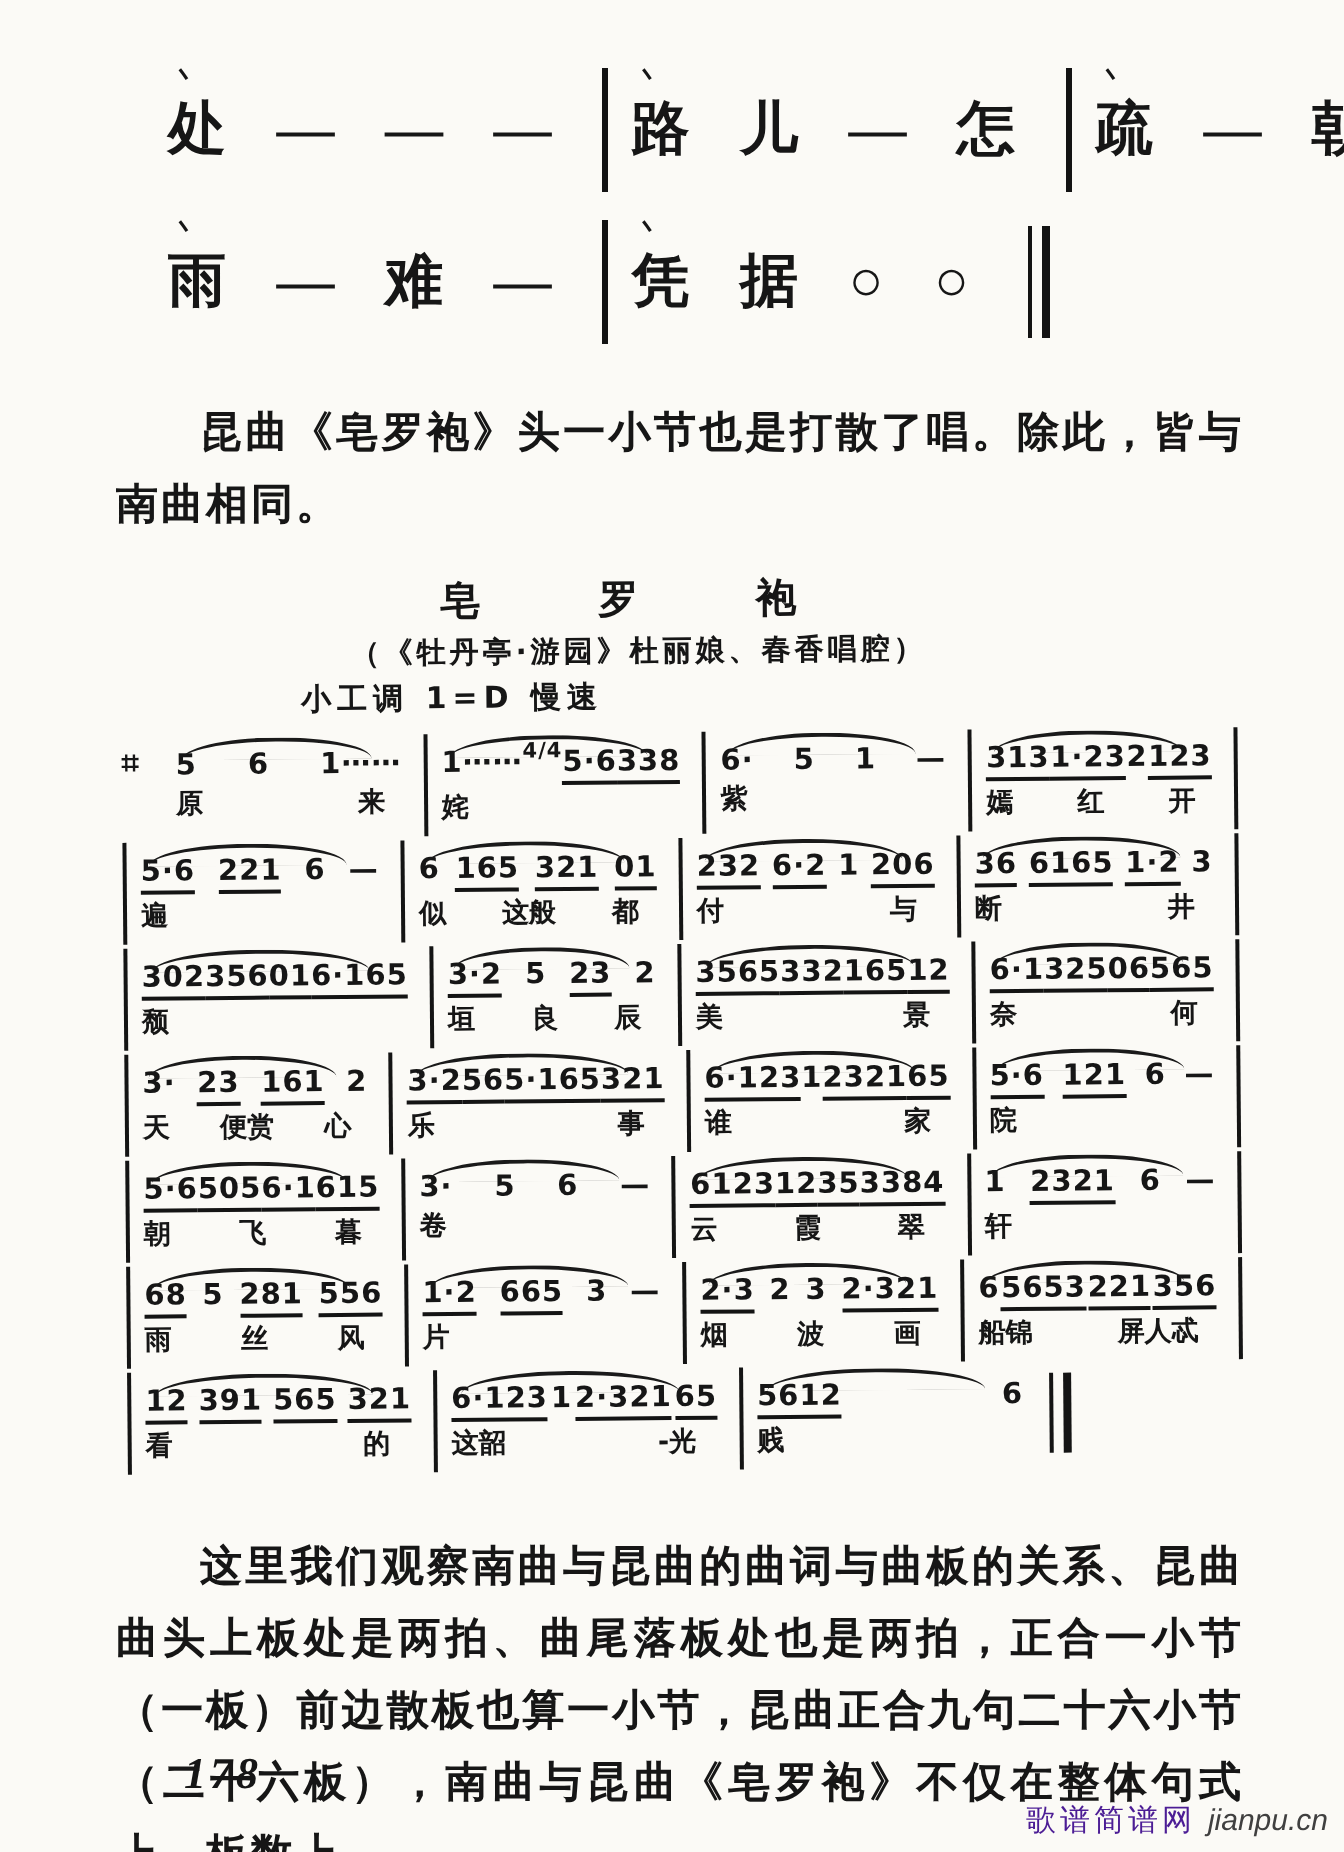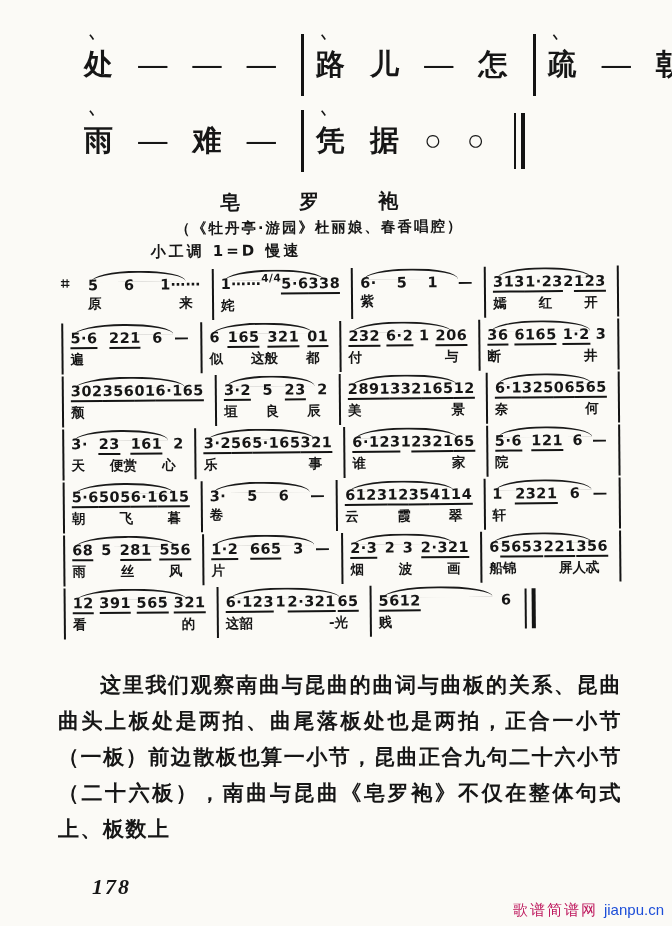--- a/index.html
+++ b/index.html
@@ -47,41 +47,42 @@
   .notes{display:flex;justify-content:space-between;font-size:14.5px;font-weight:700;letter-spacing:0.5px;padding-right:6px;white-space:nowrap;}
   .note-token.beam{border-bottom:2px solid #141414;padding-bottom:1px;}
   .note-token.time-sig{font-size:10.5px;align-self:flex-start;margin-top:-4px;}
   .lyrics{display:flex;justify-content:space-between;width:88%;font-size:13.5px;font-weight:700;margin-top:2px;white-space:nowrap;}
   .final-endbar{width:5px;border-left:2px solid #141414;border-right:4px solid #141414;height:40px;margin:4px 0 0 2px;}
   .spacer{flex:0.62;}
 
   
   .page-number{position:absolute;left:92px;bottom:26px;font-size:22px;font-weight:700;font-style:italic;letter-spacing:2px;}
   .watermark{position:absolute;right:8px;bottom:6px;font-size:15px;font-family:"Liberation Sans","DejaVu Sans",sans-serif;}
-  .watermark .site{color:#be185d;letter-spacing:2px;}
-  .watermark .url{color:#1d4ed8;margin-left:6px;}
+  .watermark .site{color:#4c1d95;letter-spacing:2px;}
+  .watermark .url{color:#404040;margin-left:6px;font-style:italic;}
 </style>
 </head>
 <body>
 
 <div class="page">
 
   <div class="toplyrics">
       <div class="toplyric-line">
         <div class="toplyric-bar"><span class="toplyric-accent">丶</span>处 — — —</div>
         <div class="toplyric-bar"><span class="toplyric-accent">丶</span>路 儿 — 怎</div>
         <div class="toplyric-bar"><span class="toplyric-accent">丶</span>疏 — 朝 —</div>
       </div>
       <div class="toplyric-line">
         <div class="toplyric-bar"><span class="toplyric-accent">丶</span>雨 — 难 —</div>
         <div class="toplyric-bar"><span class="toplyric-accent">丶</span>凭 据 ○ ○</div>
         <div class="endbar-final"></div>
       </div>
     </div>
 
+  <p class="para">昆曲《皂罗袍》头一小节也是打散了唱。除此，皆与南曲相同。</p>
 
   <div class="score">
     <div class="score-title">皂 罗 袍</div>
     <div class="score-subtitle">（《牡丹亭·游园》杜丽娘、春香唱腔）</div>
     <div class="score-keyline">小工调 1=D 慢速</div>
     <div id="systems">
         <div class="system">
           <div class="start-mark">⌗</div>
           <div class="bar">
             <div class="arc"></div>
@@ -211,21 +212,21 @@
             </div>
             <div class="lyrics">
               <span class="lyric-group">垣</span>
               <span class="lyric-group">良</span>
               <span class="lyric-group">辰</span>
             </div>
           </div>
           <div class="bar">
             <div class="arc"></div>
             <div class="notes">
-              <span class="note-token beam">2891</span>
+              <span class="note-token beam">3565</span>
               <span class="note-token beam">332</span>
               <span class="note-token beam">165</span>
               <span class="note-token beam">12</span>
             </div>
             <div class="lyrics">
               <span class="lyric-group">美</span>
               <span class="lyric-group">景</span>
             </div>
           </div>
           <div class="bar">
@@ -322,21 +323,21 @@
             <div class="lyrics">
               <span class="lyric-group">卷</span>
             </div>
           </div>
           <div class="bar">
             <div class="arc"></div>
             <div class="notes">
               <span class="note-token beam">6123</span>
               <span class="note-token beam">12</span>
               <span class="note-token beam">35</span>
-              <span class="note-token beam">4114</span>
+              <span class="note-token beam">3384</span>
             </div>
             <div class="lyrics">
               <span class="lyric-group">云</span>
               <span class="lyric-group">霞</span>
               <span class="lyric-group">翠</span>
             </div>
           </div>
           <div class="bar">
             <div class="arc"></div>
             <div class="notes">

